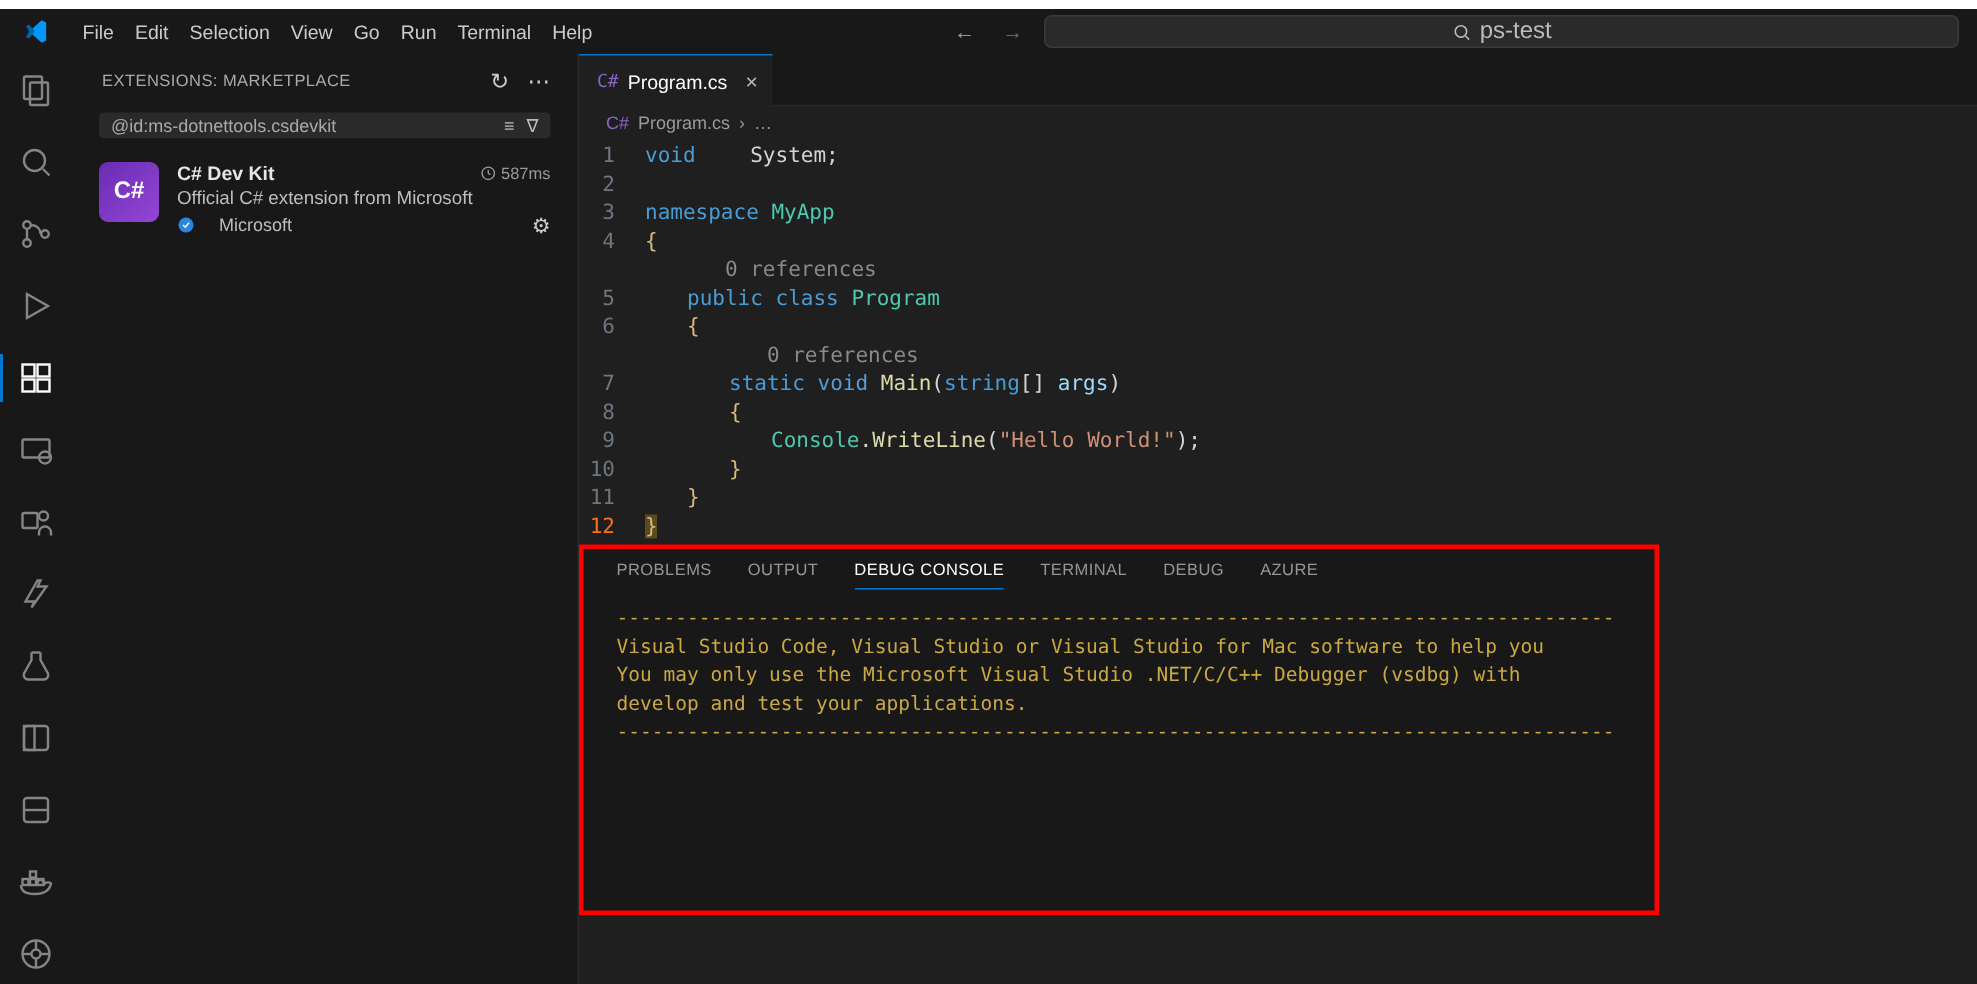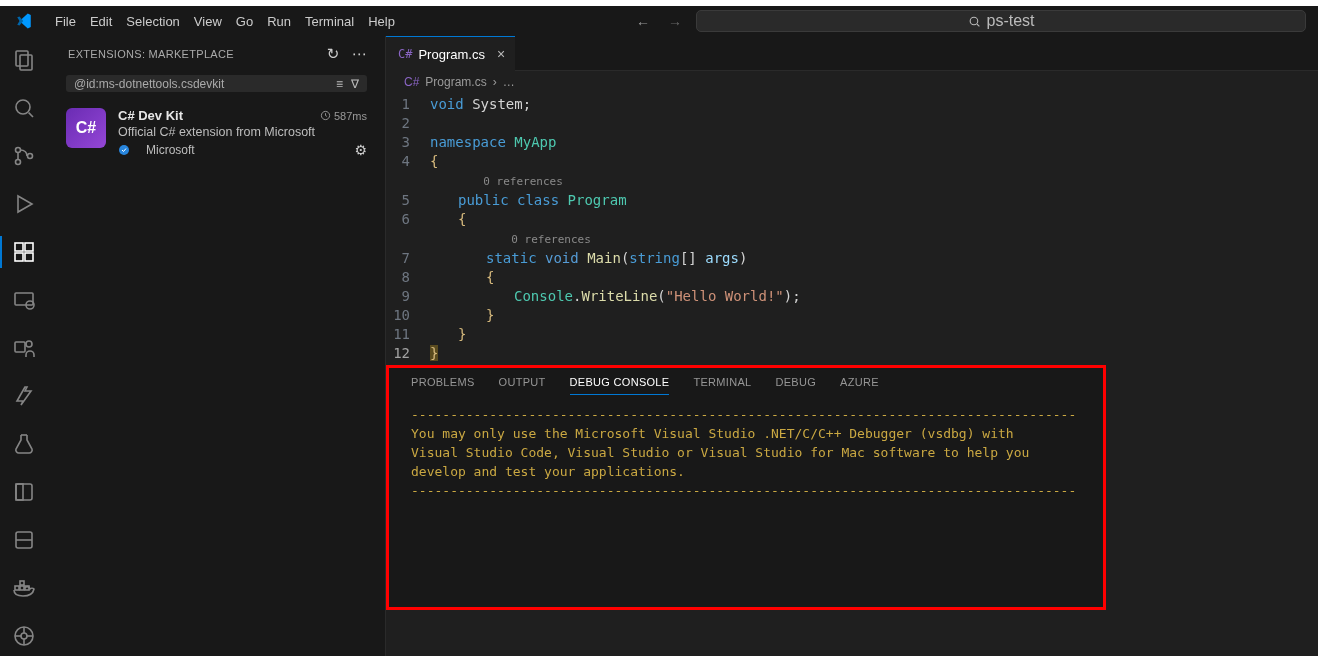--- a/index.html
+++ b/index.html
@@ -139,32 +139,32 @@
   .code-area{
     flex:0 0 auto;
     font-family:Consolas,monospace;
     font-size:14px;
     padding-top:2px;
     color:#ccc;
     line-height:19px;
   }
   .code-line{display:flex;}
   .ln{width:44px;text-align:right;color:#6e7681;padding-right:20px;user-select:none;}
-  .ln.cur{color:#a3a3a3;}
+  .ln.cur{color:#f97316;}
   .code {white-space:pre;}
   .gw{display:inline-block;width:28px;position:relative;}
   .gw::before{content:"";position:absolute;left:0;top:0;width:1px;height:100%;background:#3a3a3a;}
   .tok-kw{color:#499cd6;}
-  .tok-ns{color:#d4d4d4;}
+  .tok-ns{color:#d4d4d4;margin-left:28px;}
   .tok-cls{color:#4ec9b0;}
   .tok-fn{color:#dcdcaa;}
   .tok-str{color:#ce9178;}
   .tok-punc{color:#d4d4d4;}
   .tok-br{color:#d7ba7d;}
-  .tok-ref{color:#8a8a8a;font-size:11px;}
+  .tok-ref{color:#8a8a8a;font-size:14px;}
   .tok-glob{color:#9cdcfe;}
   .tok-type{color:#569cd6;}
   .caret-line .code{background:transparent;}
 
   
   .panel{
     margin:2px 0 0 0;
     border:3px solid #ff0000;
     flex:1;
     margin-right:212px;
@@ -441,21 +441,21 @@
       <div class="panel-tabs">
         <div class="pt">PROBLEMS</div>
         <div class="pt">OUTPUT</div>
         <div class="pt active">DEBUG CONSOLE</div>
         <div class="pt">TERMINAL</div>
         <div class="pt">DEBUG</div>
         <div class="pt">AZURE</div>
       </div>
       <div class="panel-body">
         <div class="d-line">-------------------------------------------------------------------------------------</div>
+        <div class="d-line">Visual Studio Code, Visual Studio or Visual Studio for Mac software to help you</div>
         <div class="d-line">You may only use the Microsoft Visual Studio .NET/C/C++ Debugger (vsdbg) with</div>
-        <div class="d-line">Visual Studio Code, Visual Studio or Visual Studio for Mac software to help you</div>
         <div class="d-line">develop and test your applications.</div>
         <div class="d-line">-------------------------------------------------------------------------------------</div>
         <div style="height:6px"></div>
       </div>
     </div>
   </div>
 </div>
 
 </body></html>

